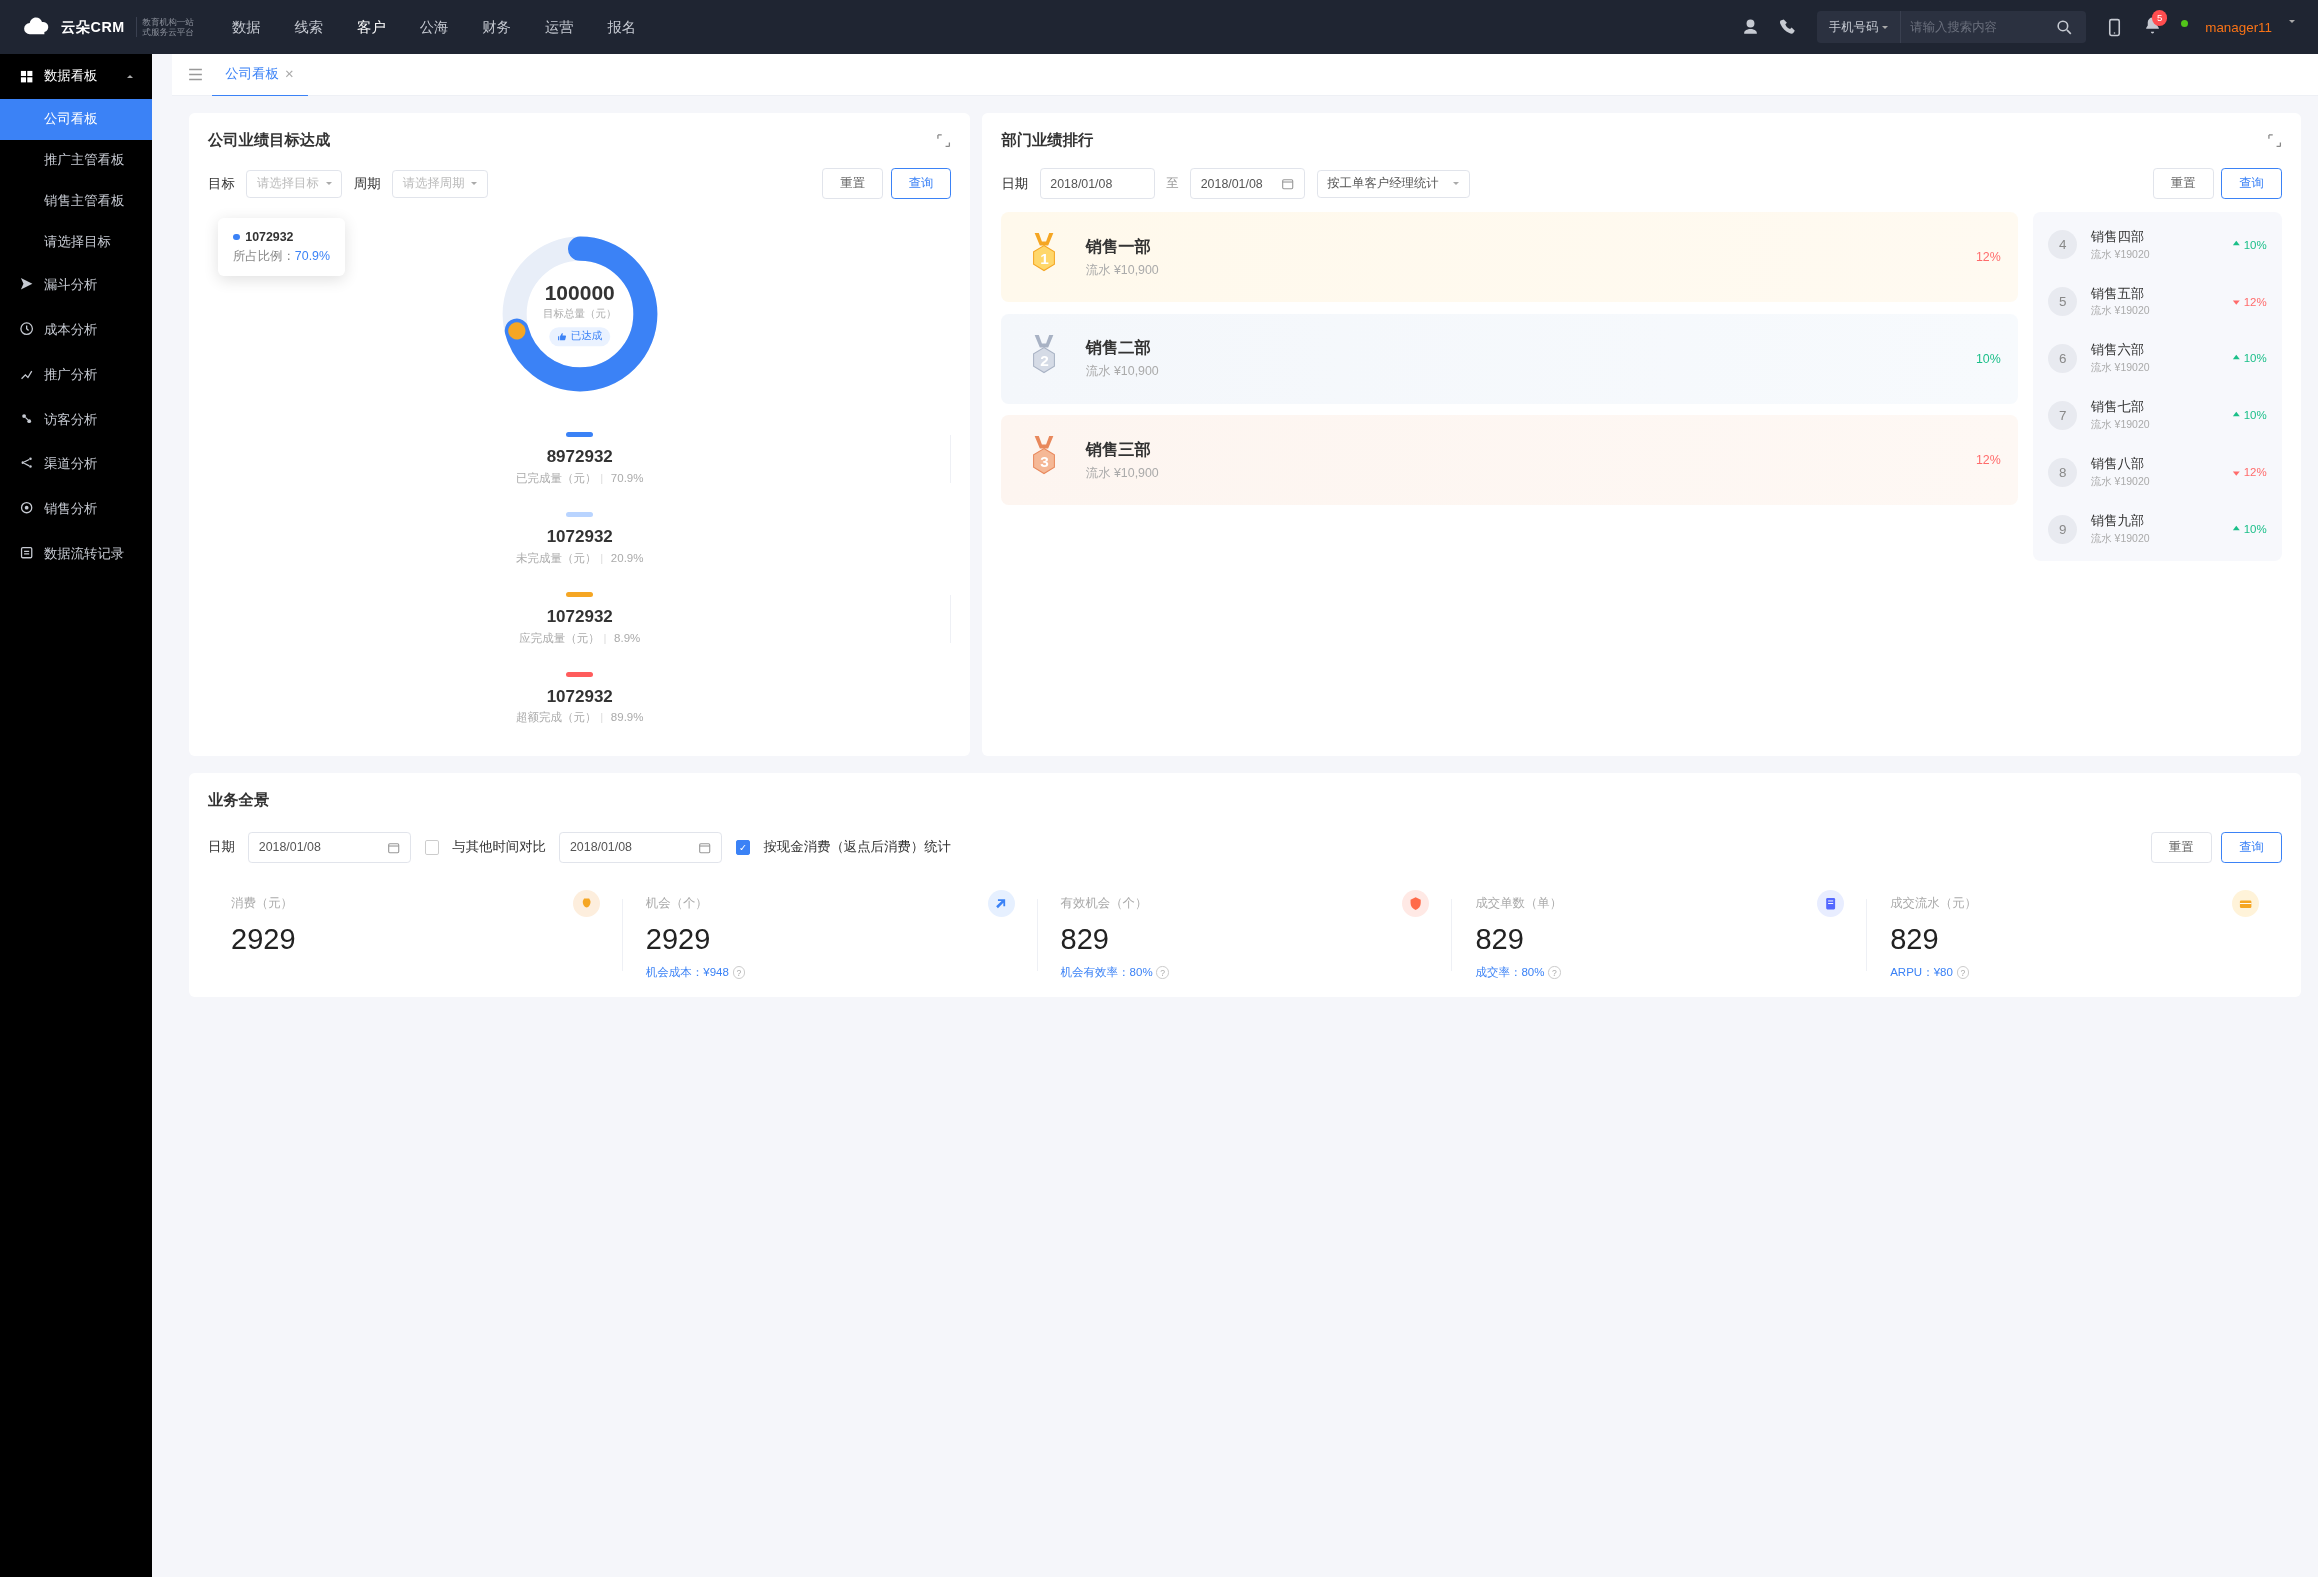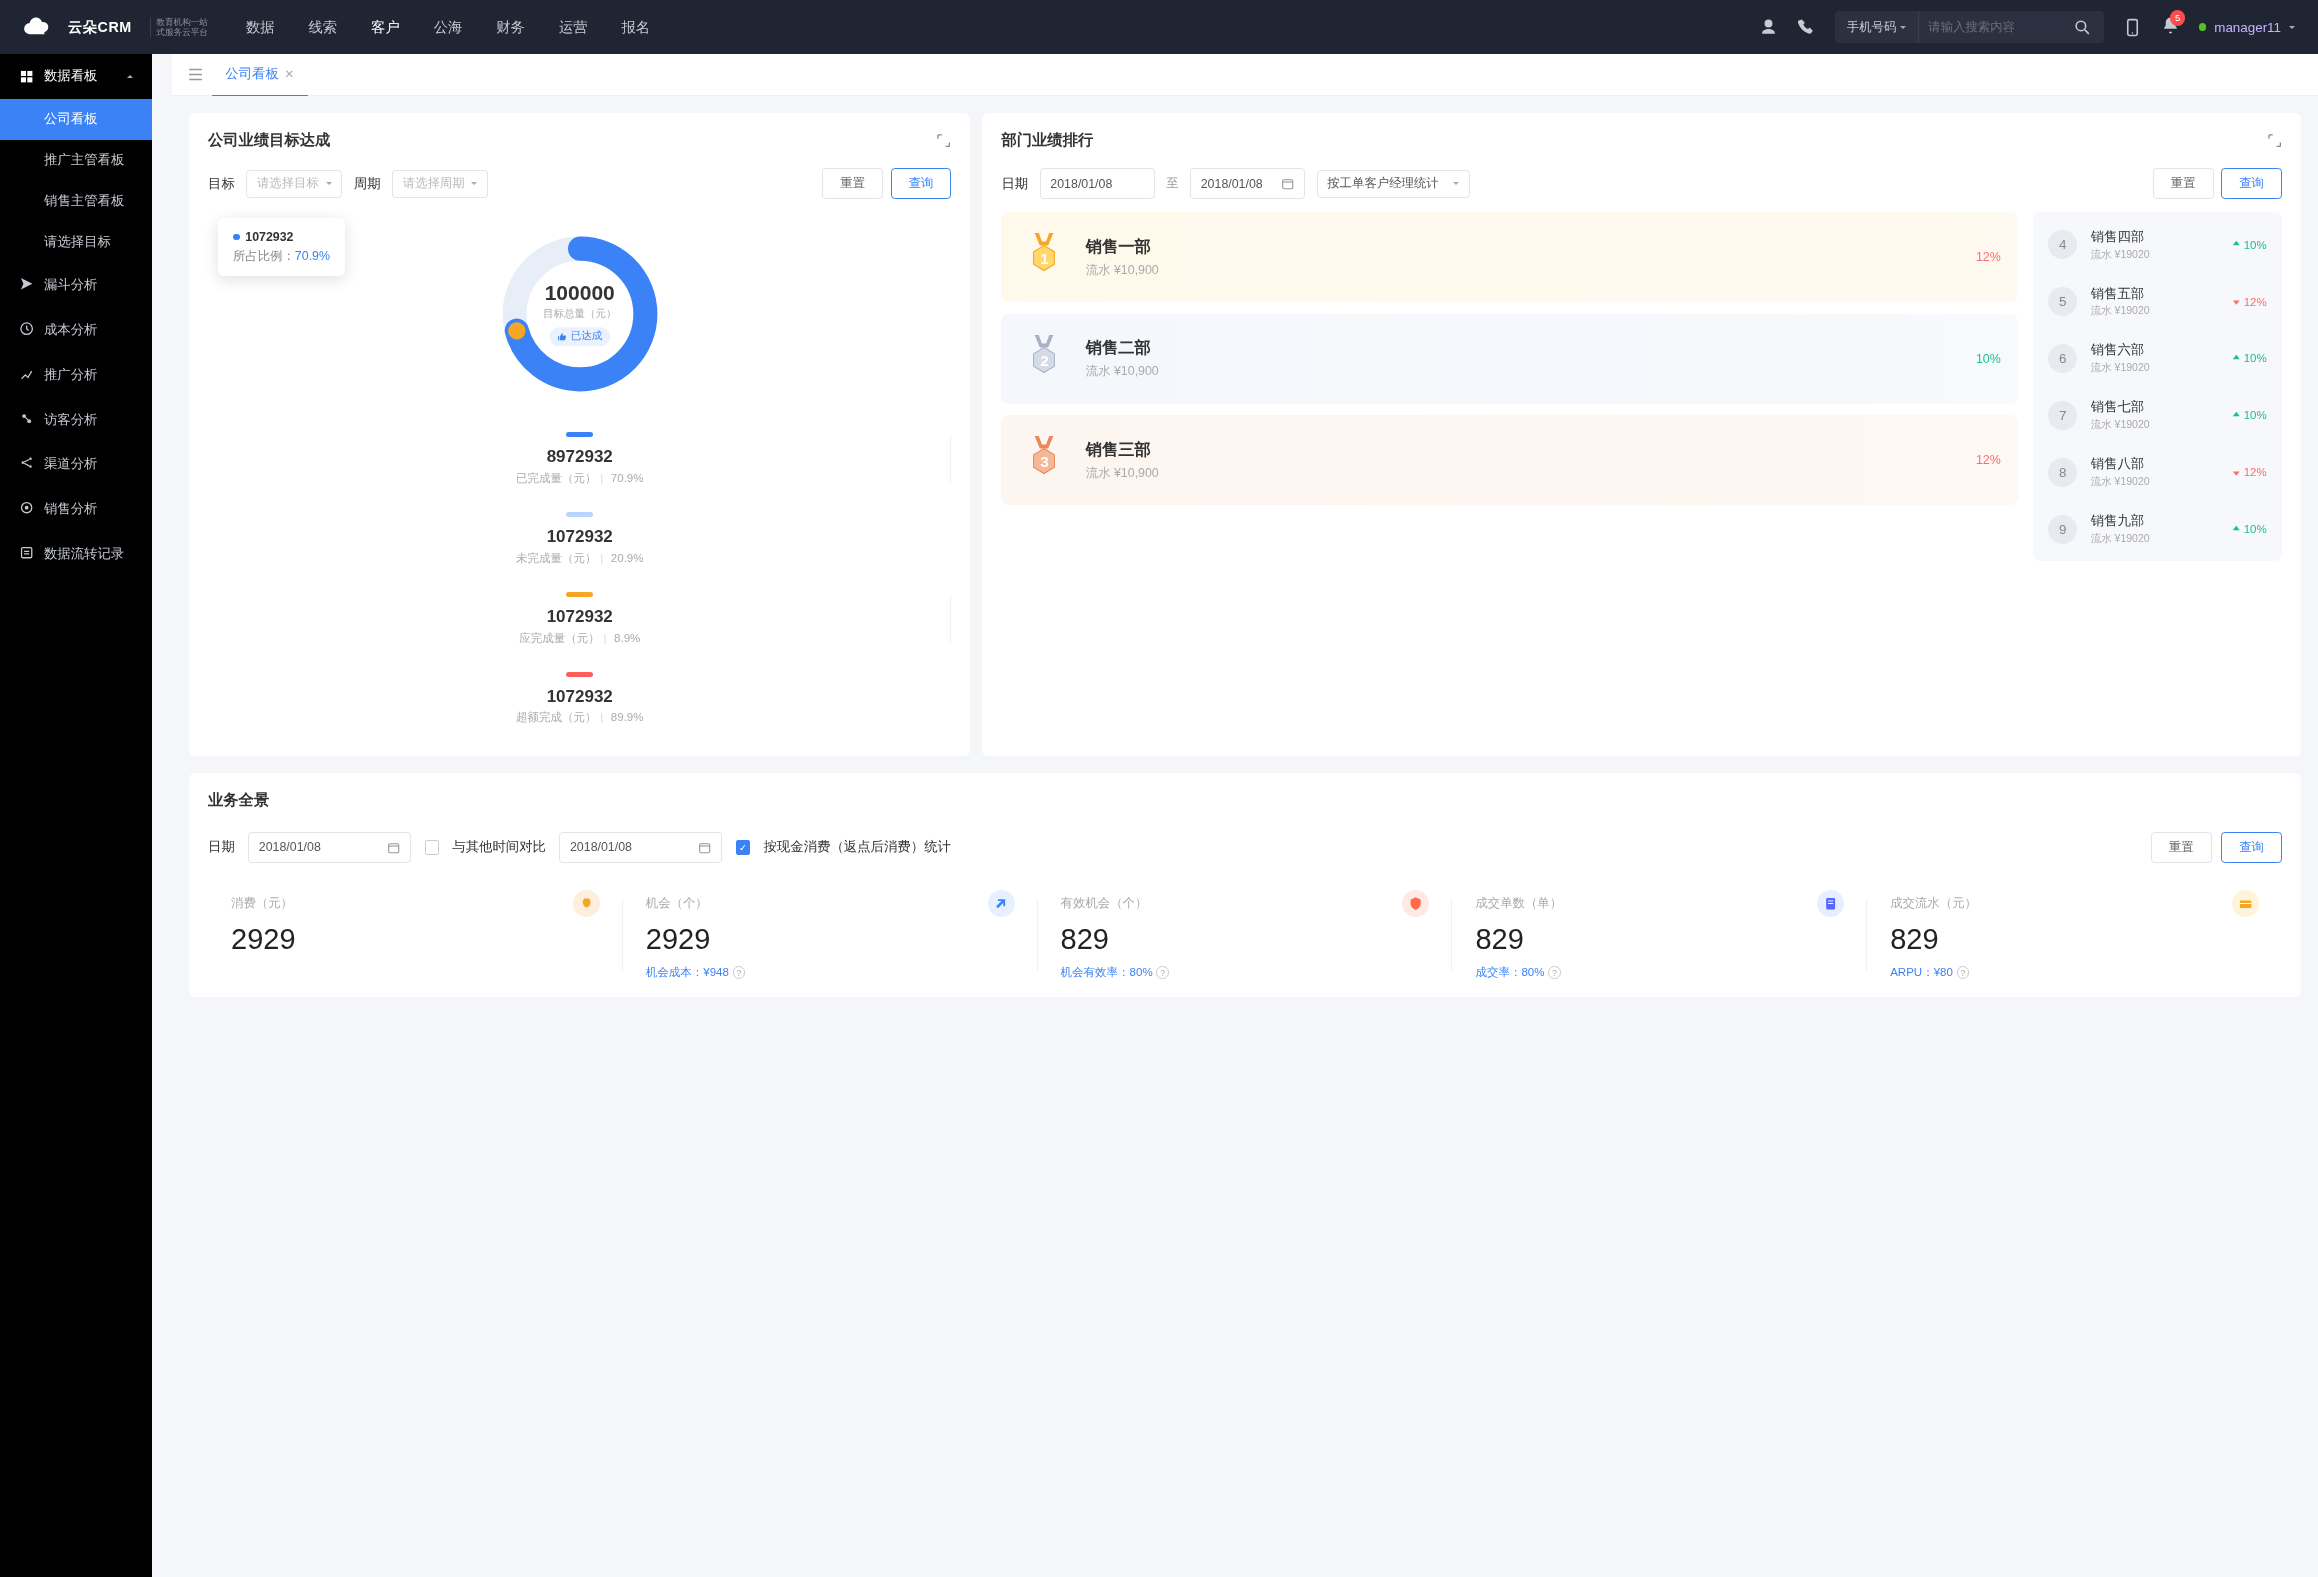--- a/index.html
+++ b/index.html
@@ -1,34 +1,34 @@
 <!DOCTYPE html>
 <html><head>
 <meta charset="utf-8">
 <style>
 * { margin: 0; padding: 0; box-sizing: border-box; font-family: -apple-system, "PingFang SC", "Microsoft YaHei", sans-serif; }
 body { background: #f5f6fa; color: #333; font-size: 13.4px; }
 .topbar { height: 54px; background: #1f2532; display: flex; align-items: center; padding: 0 23px; color: #fff; position: fixed; top: 0; left: 0; right: 0; z-index: 100; }
-.logo { display: flex; align-items: center; gap: 18px; margin-right: 38px; text-align: right; }
+.logo { display: flex; align-items: center; gap: 11px; margin-right: 38px; text-align: right; }
 .logo-mark { width: 27px; height: 27px; }
 .logo-text { font-size: 14.3px; font-weight: 600; letter-spacing: 0.5px; }
 .logo-sub { font-size: 8.6px; color: #8a8f9a; line-height: 1.2; border-left: 1px solid #3a4050; padding-left: 5.7px; }
 .topnav { display: flex; gap: 34px; }
 .topnav-item { color: #c6cad2; cursor: pointer; font-size: 14.3px; }
 .topnav-item.active { color: #fff; font-weight: 500; }
 .topbar-right { margin-left: auto; display: flex; align-items: center; gap: 19px; }
 .topicon { width: 19px; height: 19px; fill: #c6cad2; cursor: pointer; }
 .searchbox { display: flex; align-items: center; background: #2b3140; border-radius: 3.8px; height: 32.5px; overflow: hidden; }
 .searchbox .sel { padding: 0 11.5px; color: #c6cad2; font-size: 12.4px; display: flex; align-items: center; gap: 3.8px; border-right: 1px solid #3a4050; height: 100%; cursor: pointer; }
 .searchbox input { background: transparent; border: none; outline: none; color: #fff; padding: 0 9.6px; width: 143px; font-size: 12.4px; }
 .searchbox input::placeholder { color: #6b707d; }
 .searchbox .sbtn { padding: 0 11.5px; cursor: pointer; height:100%; display:flex; align-items:center; }
 .notif { position: relative; cursor: pointer; }
 .notif .badge { position: absolute; top: -5.7px; right: -5.7px; background: #ff4d4f; color: #fff; font-size: 9.6px; width: 15.3px; height: 15.3px; border-radius: 50%; display: flex; align-items: center; justify-content: center; }
-.user { display: flex; align-items: center; gap: 8px; color: #c4b5fd; font-size: 13.4px; cursor: pointer; }
+.user { display: flex; gap: 17px; color: #f97316; font-size: 13.4px; cursor: pointer; }
 .status-dot { width: 7.6px; height: 7.6px; border-radius: 50%; background: #52c41a; }
 
 .sidebar { position: fixed; left: 0; top: 54px; bottom: 0; width: 152px; background: #000000; color: #c6cad2; overflow-y: auto; }
 .side-head { display: flex; align-items: center; gap: 9.6px; padding: 13.4px 19px; color: #fff; cursor: pointer; }
 .side-head svg { width: 15.3px; height: 15.3px; fill: #fff; }
 .side-head .chev { margin-left: auto; }
 .side-sub { padding: 11.5px 19px 11.5px 44px; cursor: pointer; font-size: 13.4px; }
 .side-sub.active { background: #3b82f6; color: #fff; }
 .side-item { display: flex; align-items: flex-start; gap: 9.6px; padding: 13.4px 19px; cursor: pointer; font-size: 13.4px; }
 .side-item svg { width: 15.3px; height: 15.3px; fill: #c6cad2; }

